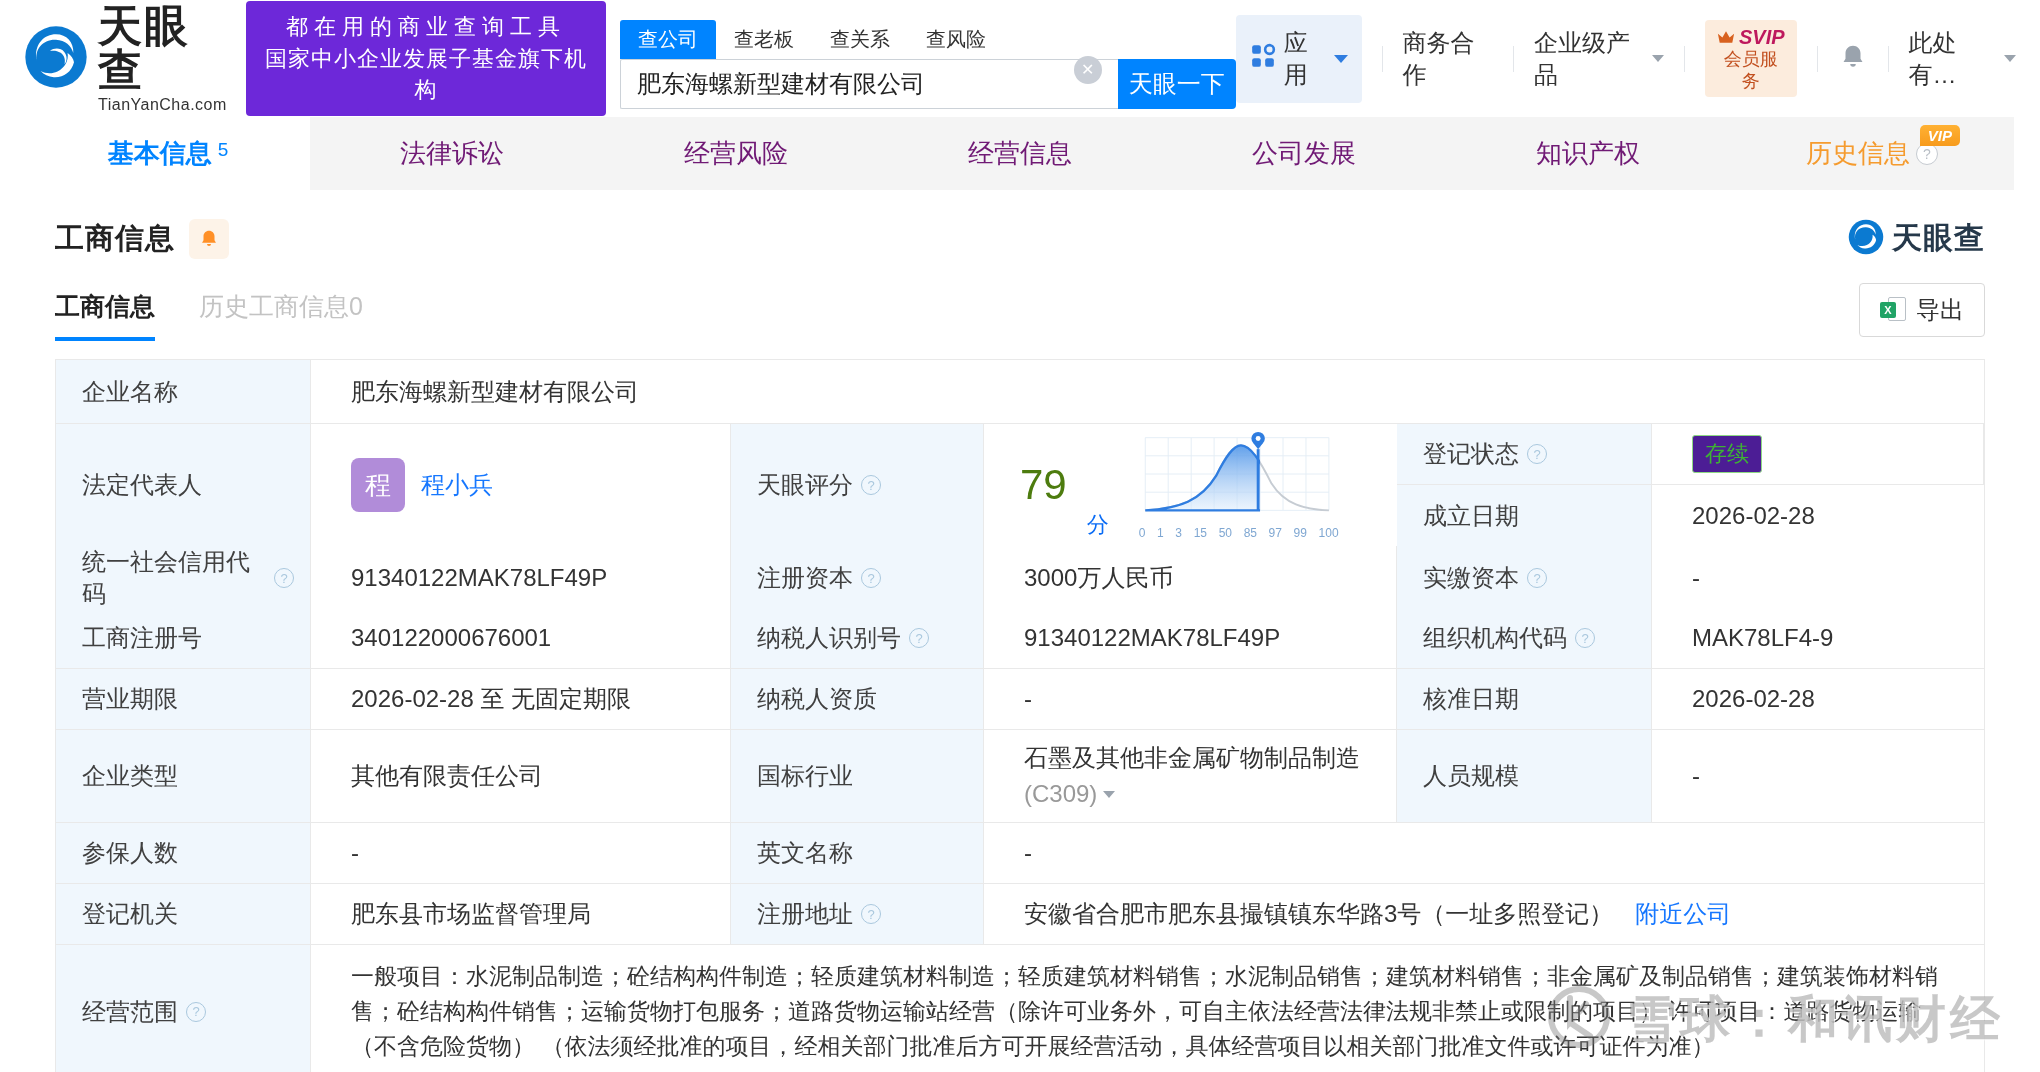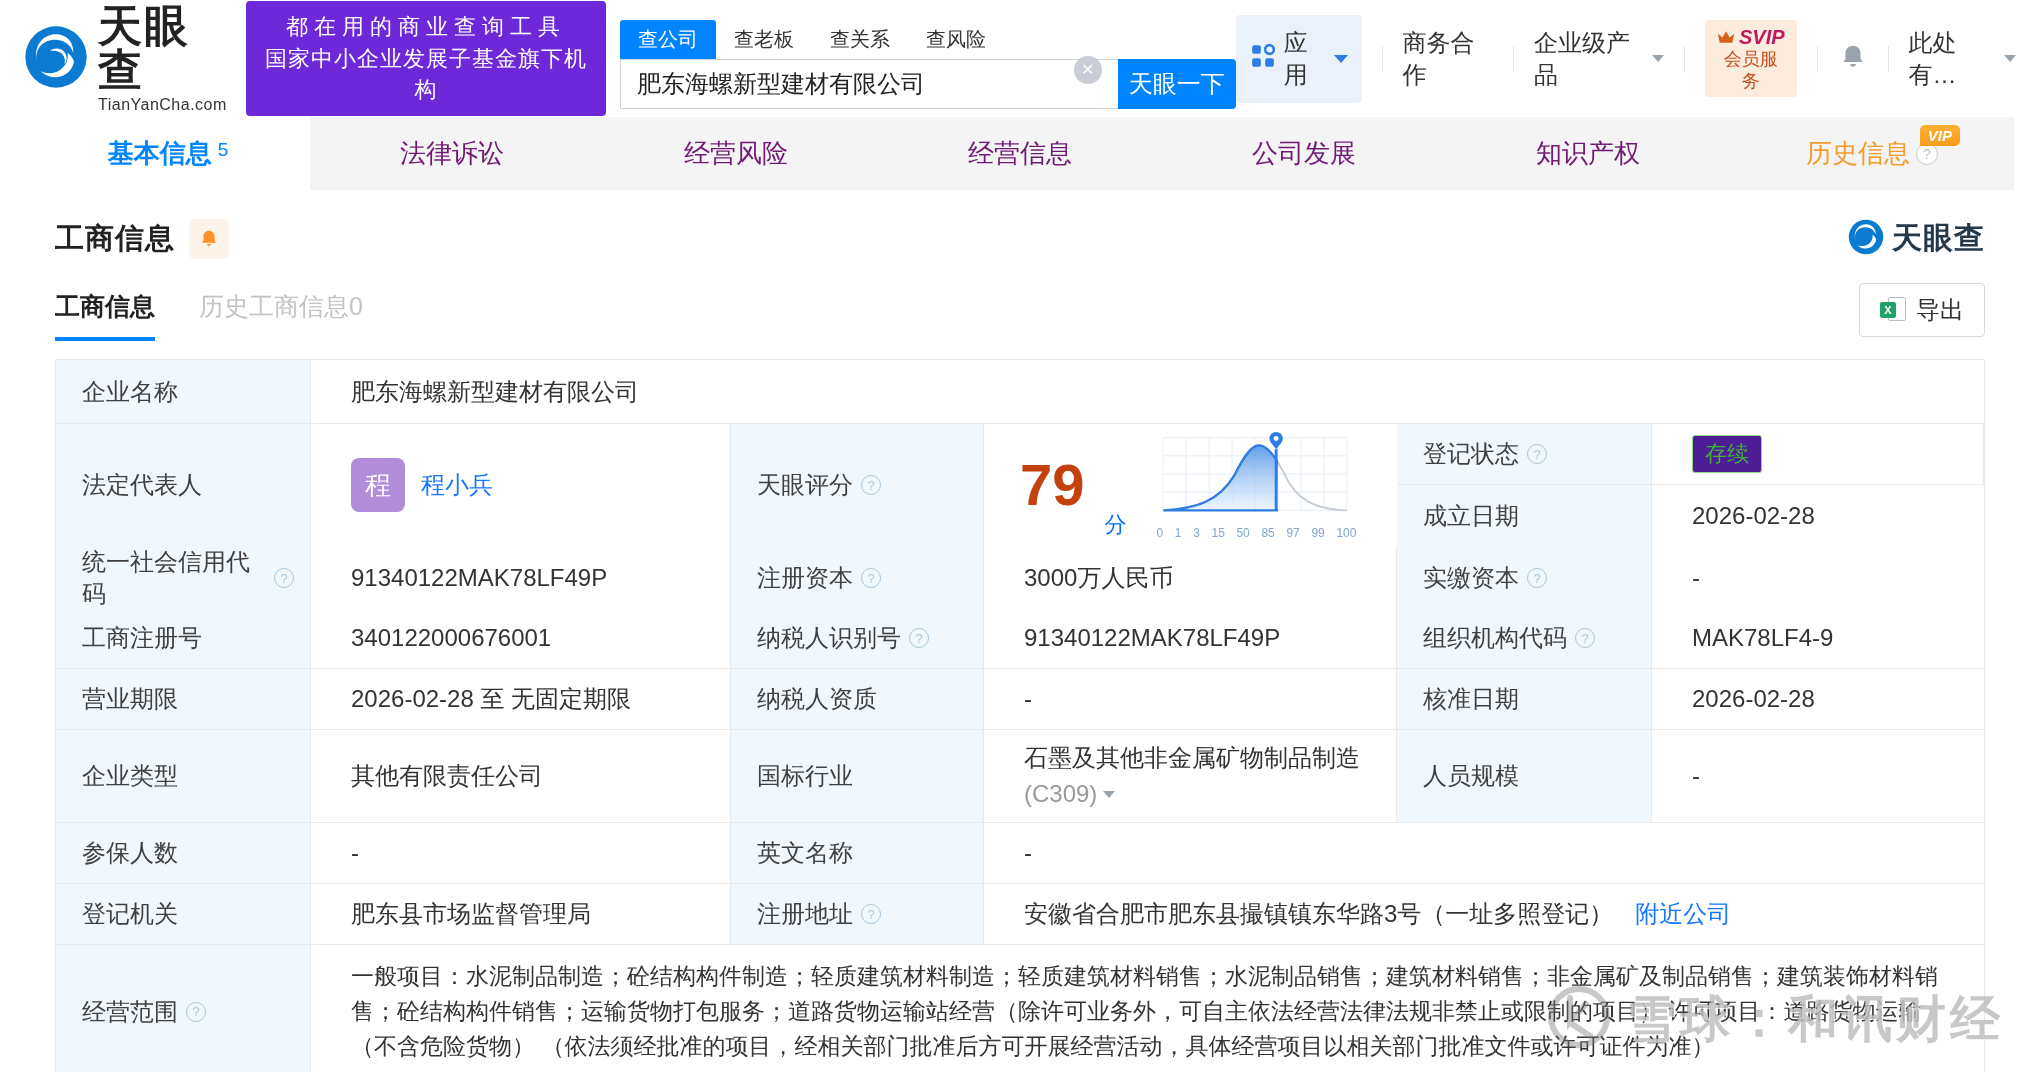--- a/index.html
+++ b/index.html
@@ -102,21 +102,21 @@
     border-radius:3px; padding:3px 12px; }
   .gray { color:#999; }
   .chev { width:0; height:0; border-left:6px solid transparent; border-right:6px solid transparent;
     border-top:7px solid #9aa3ad; display:inline-block; margin-left:6px; }
   .wrapcell { flex-wrap:wrap; align-content:center; line-height:36px; }
   .scopecell { font-size:23px; line-height:35px; padding:14px 20px 14px 40px; align-items:flex-start; }
   .addr .linkblue { margin-left:22px; }
 
   
   .scorecell { gap:20px; padding-left:36px; }
-  .scorenum { font-size:58px; font-weight:bold; color:#c2410c; line-height:1; }
+  .scorenum { font-size:42px; font-weight:normal; color:#4d7c0f; line-height:1; }
   .scoreunit { font-size:22px; color:#0a6cf5; align-self:flex-end; margin-bottom:6px; }
   .chartwrap { margin-left:8px; width:204px; }
   .axisrow { display:flex; justify-content:space-between; font-size:12px; color:#7fa7d2; margin-top:2px; padding:0 2px;}
 
   
   .wm { position:absolute; right:36px; bottom:18px; display:flex; align-items:center; gap:14px;
     color:rgba(125,125,125,.42); pointer-events:none; z-index:9;
     text-shadow:1px 1px 0 rgba(255,255,255,.75); }
   .wm .wmtext { font-size:50px; font-weight:bold; letter-spacing:4px; }
 </style>

